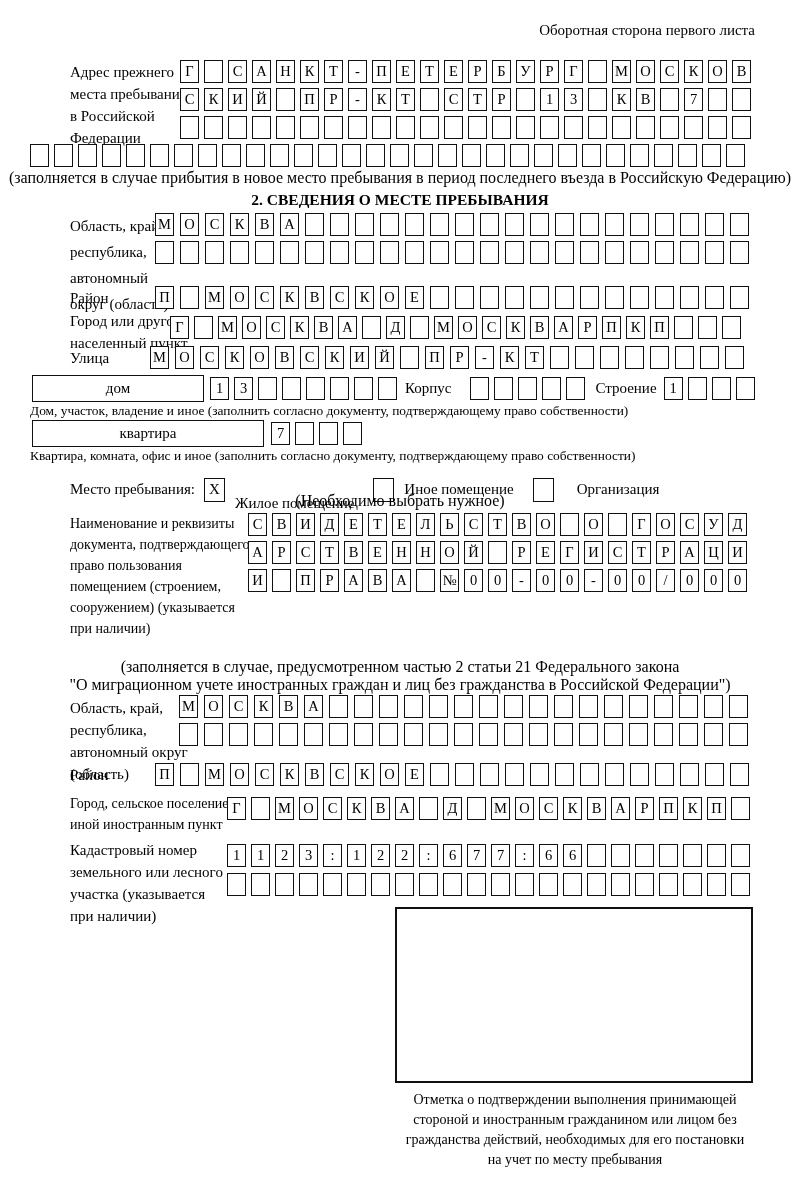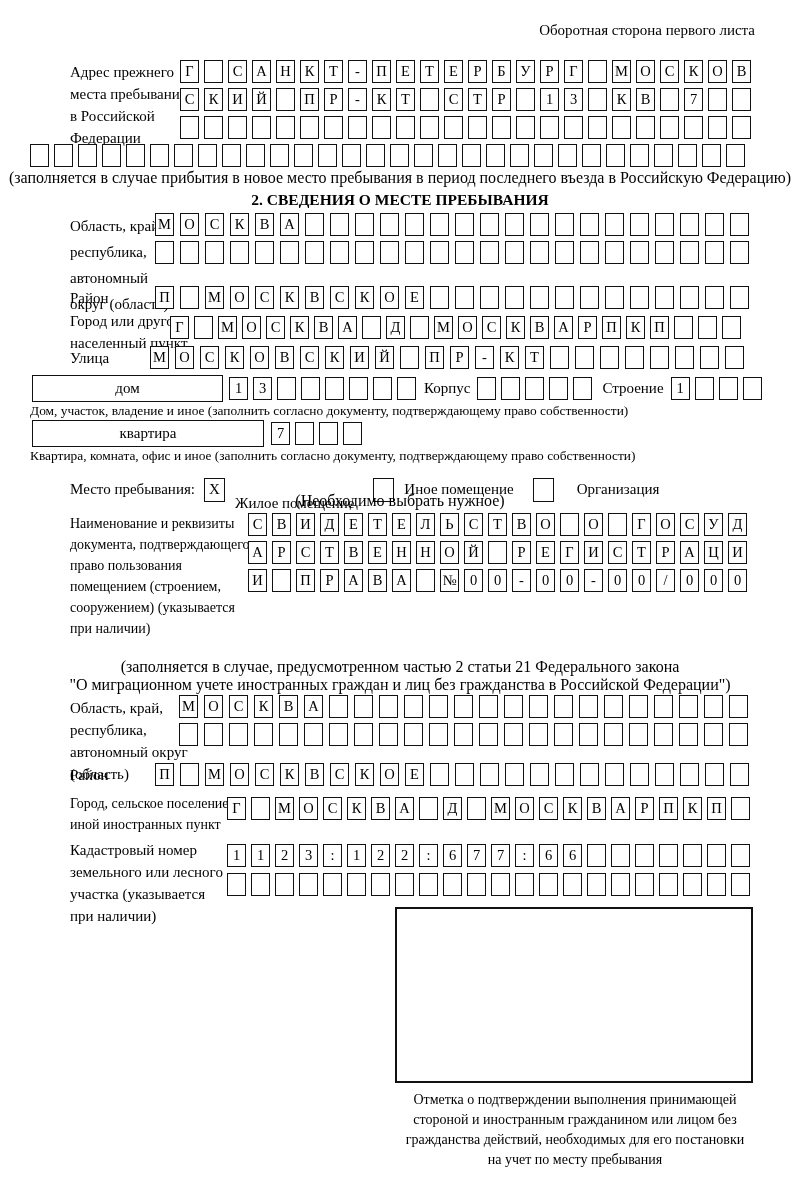--- a/index.html
+++ b/index.html
@@ -296,32 +296,32 @@
       <span class="cell"></span>
       <span class="cell"></span>
       <span class="cell"></span>
       <span class="cell"></span>
       <span class="cell"></span>
       <span class="cell"></span>
       <span class="cell"></span>
     </div>
 
   <div class="abs hrow" style="left:32px;top:375px;">
-    <div class="wbox" style="width:191px;">дом</div>
+    <div class="wbox" style="width:172px;">дом</div>
     <div class="cells" style="margin-left:6px;">
         <span class="cell">1</span>
         <span class="cell">3</span>
         <span class="cell"></span>
         <span class="cell"></span>
         <span class="cell"></span>
         <span class="cell"></span>
         <span class="cell"></span>
         <span class="cell"></span>
       </div>
-    <div class="inl-lbl" style="margin:0 7px 0 8px;">Корпус</div>
+    <div class="inl-lbl" style="margin:0 19px 0 8px;">Корпус</div>
     <div class="cells">
         <span class="cell"></span>
         <span class="cell"></span>
         <span class="cell"></span>
         <span class="cell"></span>
         <span class="cell"></span>
       </div>
     <div class="inl-lbl" style="margin:0 7px 0 10px;">Строение</div>
     <div class="cells">
         <span class="cell">1</span>
@@ -515,21 +515,21 @@
       <span class="cell"></span>
       <span class="cell"></span>
       <span class="cell"></span>
       <span class="cell"></span>
       <span class="cell"></span>
       <span class="cell"></span>
     </div>
 
   <div class="abs lbl lh21" style="left:70px;top:793px;">
       <div>Город, сельское поселение,</div>
-      <div>иной иностранных пункт</div>
+      <div>иной иностранным пункт</div>
     </div>
   <div class="abs cells" style="left:227px;top:797px;">
       <span class="cell">Г</span>
       <span class="cell"></span>
       <span class="cell">М</span>
       <span class="cell">О</span>
       <span class="cell">С</span>
       <span class="cell">К</span>
       <span class="cell">В</span>
       <span class="cell">А</span>

